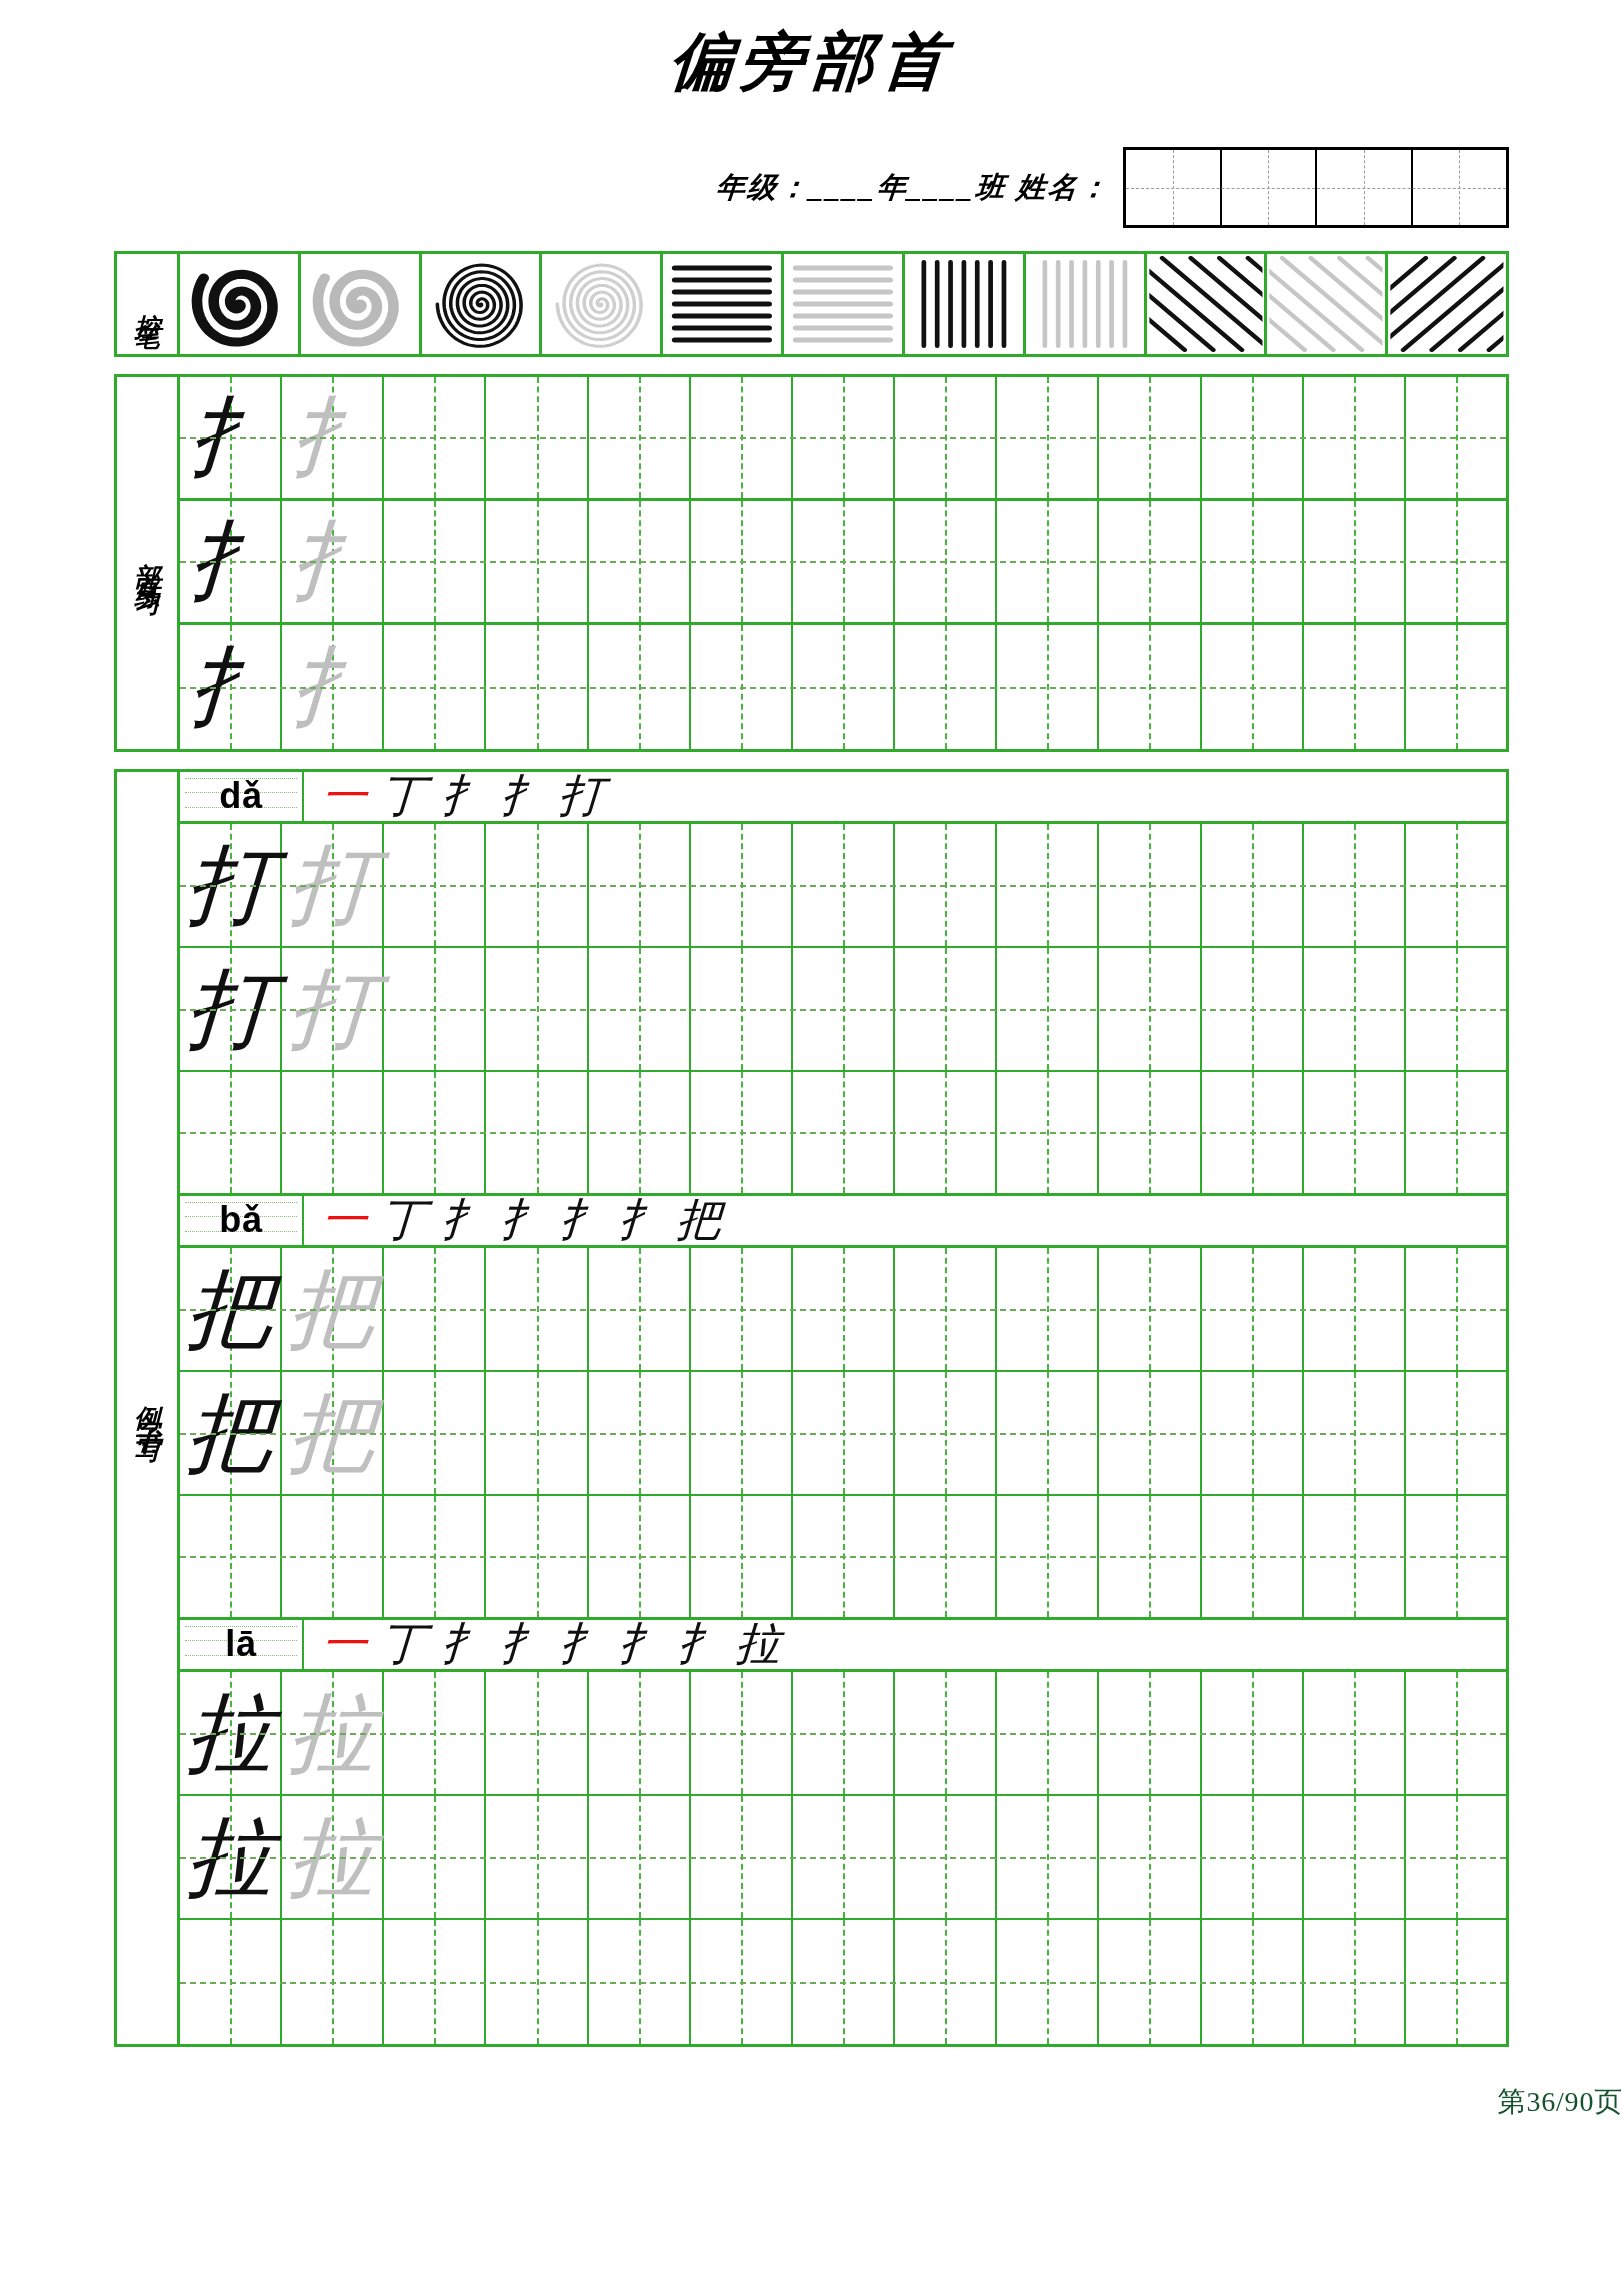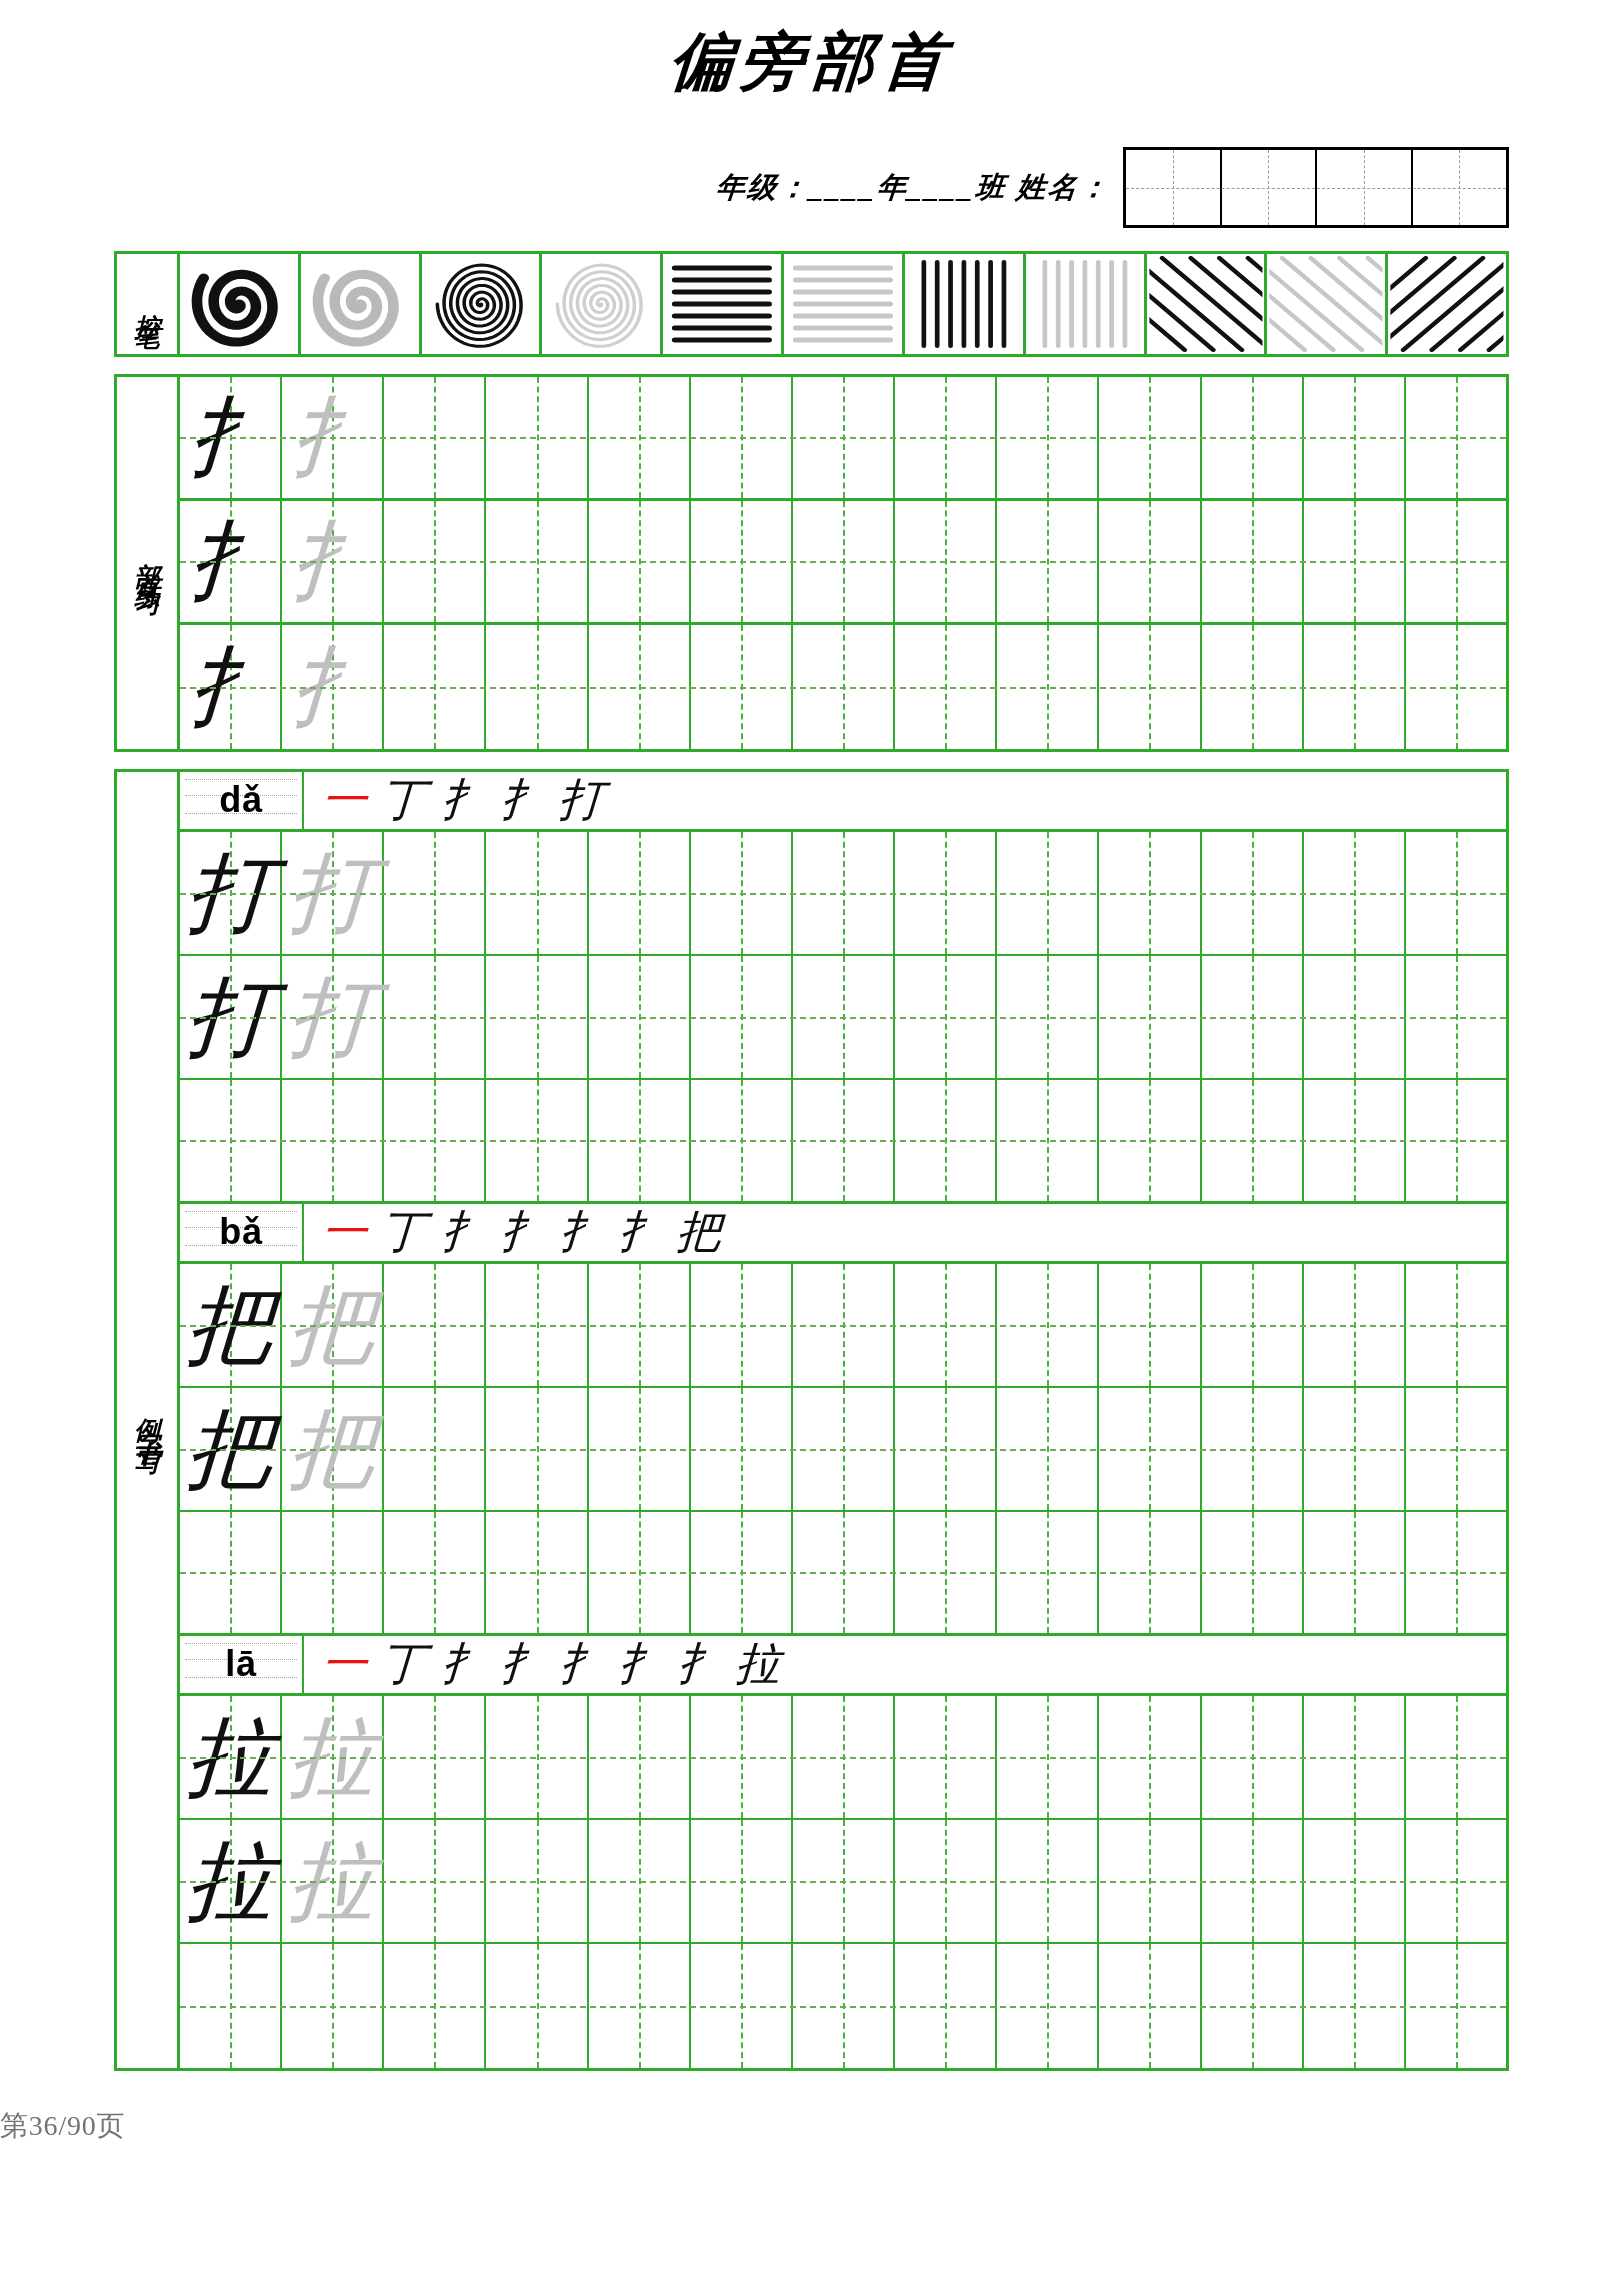--- a/index.html
+++ b/index.html
@@ -185,21 +185,21 @@
     display: flex;
     align-items: center;
     justify-content: center;
     font-size: 25.5px;
     font-weight: 700;
     letter-spacing: 10.8px;
     font-style: italic;
   }
 
   
-  .stroke-header { height: 60px; display: flex; }
+  .stroke-header { height: 52px; display: flex; }
   .pinyin-cell {
     flex: 0 0 124px;
     position: relative;
     border-right: 2.3px solid #2faa2a;
     display: flex;
     align-items: center;
     justify-content: center;
   }
   .pinyin-cell .lines {
     position: absolute; inset: 0;
@@ -230,24 +230,24 @@
   }
   .step {
     width: 56px;
     height: 56px;
     position: relative;
     flex: 0 0 56px;
   }
 
   
   .footer-page {
-    text-align: left;
+    text-align: right;
     font-size: 28px;
     margin-top: 36px;
-    color: #737373;
+    color: #14532d;
     letter-spacing: 0.8px;
   }
   .watermark {
     position: absolute;
     right: 74px;
     bottom: 32px;
     font-size: 34px;
     font-weight: 700;
     color: #1a1a1a;
     letter-spacing: 2.3px;

